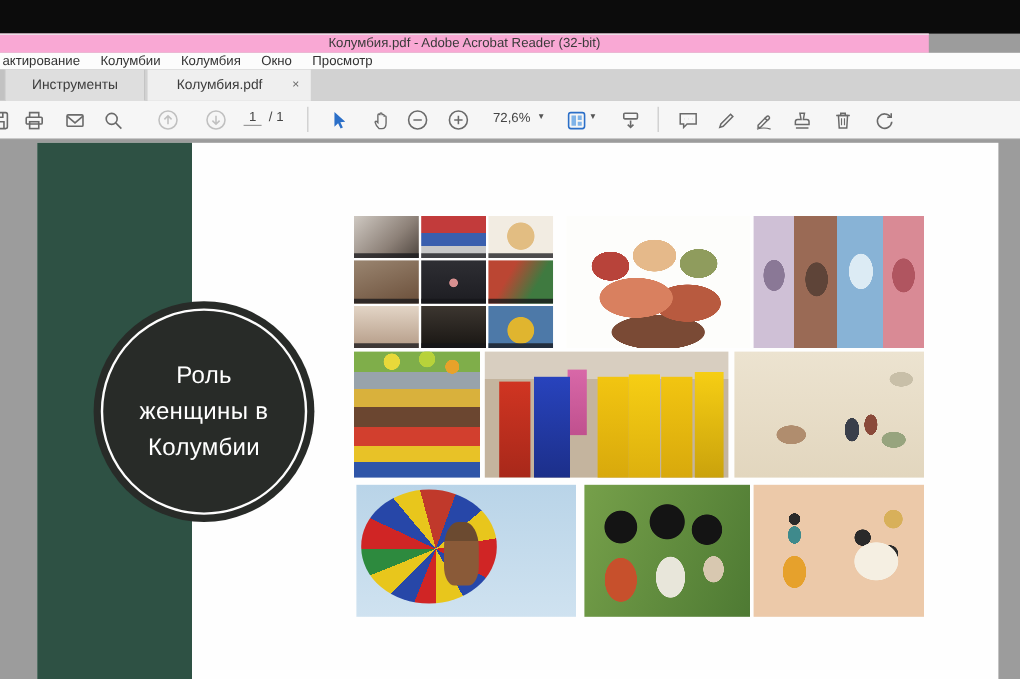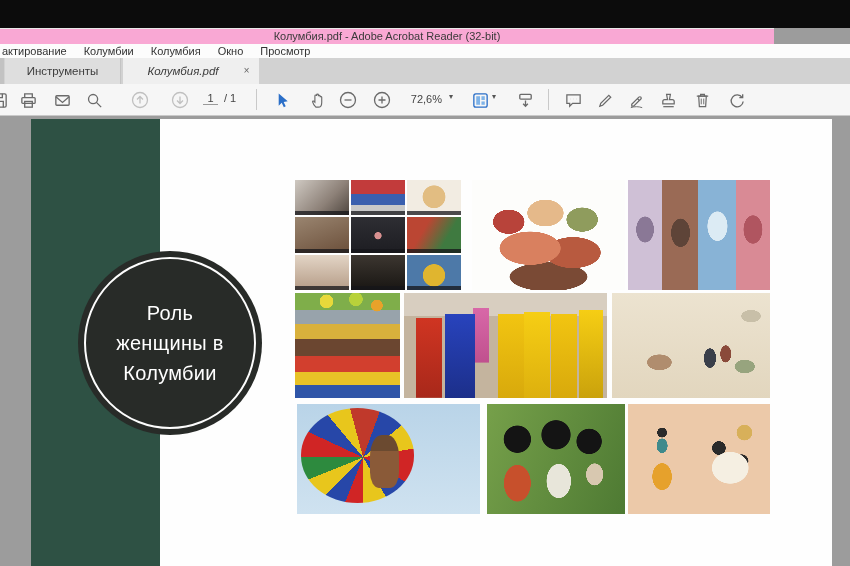--- a/index.html
+++ b/index.html
@@ -12,21 +12,21 @@
               border-top:1px solid #e9e9e9; text-align:center; font-size:11px; line-height:15px; color:#3a3a3a; }
   .menubar { position:absolute; left:0; top:44px; width:850px; height:14px; background:#fcfcfc;
              display:flex; gap:17px; padding-left:2px; font-size:11px; line-height:14px; color:#333; }
   .menubar span { white-space:nowrap;text-align:right; }
 
   .tabbar { position:absolute; left:0; top:58px; width:850px; height:26px; background:#d2d2d2; }
   .tab { position:absolute; top:0; height:26px; font-size:11.5px; color:#3c3c3c;
          display:flex; align-items:center; justify-content:center; }
   .tab-sliver { position:absolute; left:0; top:0; width:4px; height:26px; background:#c2c2c2; }
   .tab-tools { left:5px; width:116px; background:#dedede; border-right:1px solid #c4c4c4; }
-  .tab-doc { left:123px; width:136px; background:#efefef; padding-right:16px;font-style:italic; }
+  .tab-doc { left:123px; width:136px; background:#efefef; padding-right:16px; }
   .tab-close { position:absolute; right:6px; top:6px; width:13px; height:13px; font-size:10px; line-height:13px;
                text-align:center; color:#666; cursor:default; }
 
   .toolbar { position:absolute; left:0; top:84px; width:850px; height:32px; background:#f6f6f6;
              border-bottom:1px solid #c9c9c9; overflow:hidden; }
   .ti { position:absolute; top:6px; width:20px; height:20px; display:flex; align-items:center; justify-content:center; }
   .ti svg { display:block; }
   .dim { opacity:.38; }
   .tsep { position:absolute; top:5px; width:1px; height:21px; background:#c9c9c9; }
   .page-input { position:absolute; top:8px; left:203px; width:15px; text-align:center; font-size:11px; color:#444;

